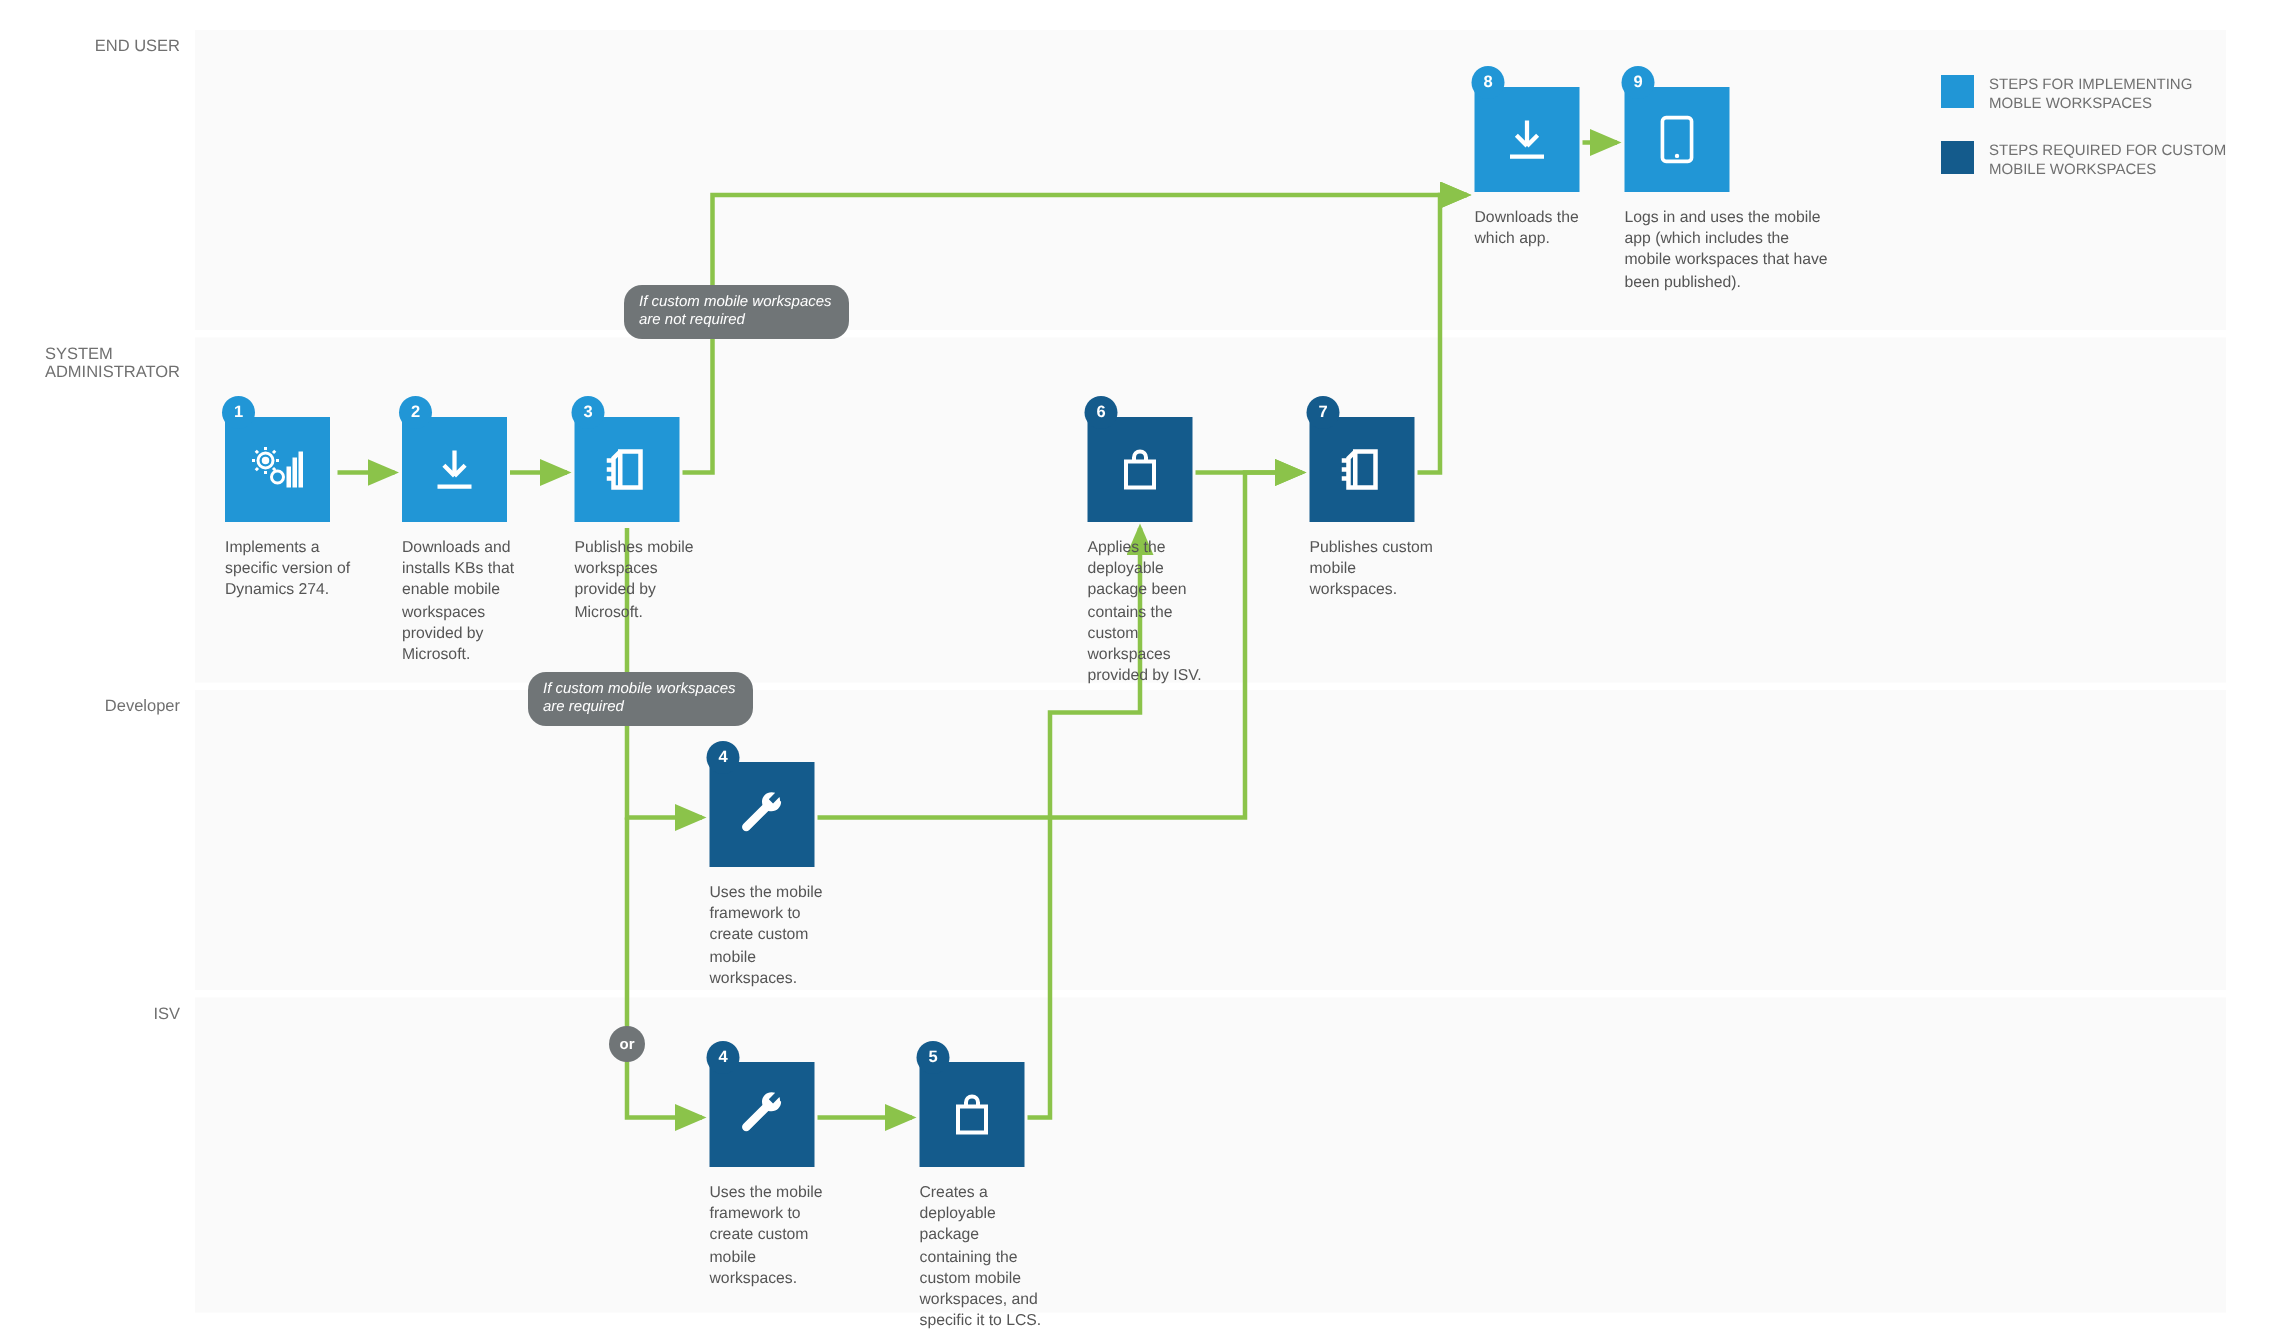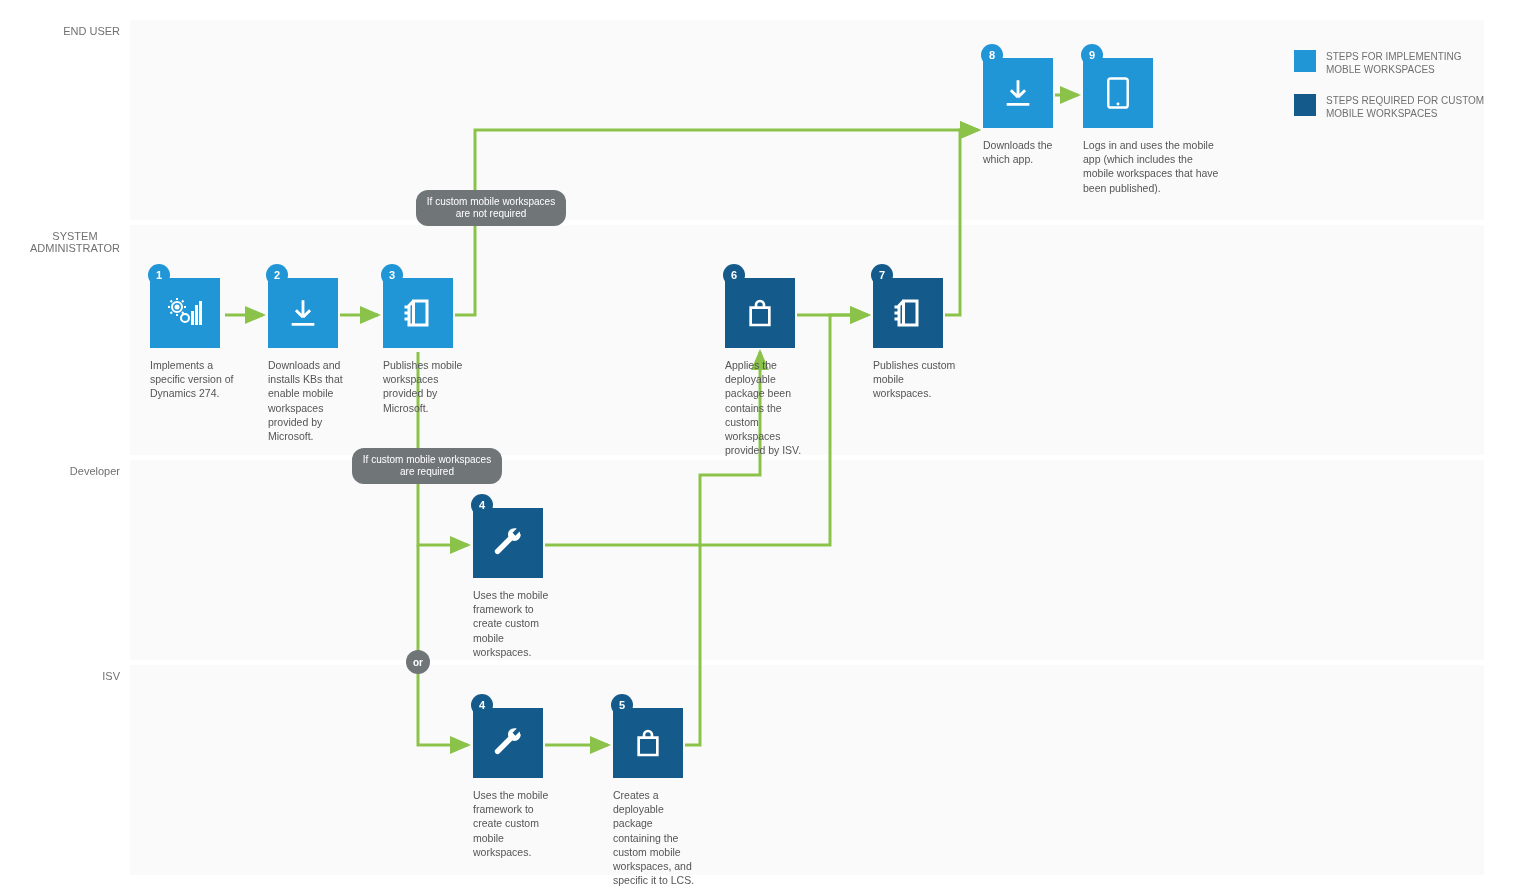--- a/index.html
+++ b/index.html
@@ -11,41 +11,41 @@
     --lane-alt:#f4f4f4;
     --text:#3c3c3c;
   }
   body{margin:0;font-family:"Segoe UI",Arial,sans-serif;font-size:11px;color:var(--text);background:#fff;}
   .canvas{position:relative;width:1524px;height:894px;}
   .lane{position:absolute;left:130px;right:40px;background:var(--lane-bg);}
   .lane-end{top:20px;height:200px;}
   .lane-sys{top:225px;height:230px;}
   .lane-dev{top:460px;height:200px;}
   .lane-isv{top:665px;height:210px;}
-  .lane-label{position:absolute;right:100%;margin-right:10px;top:5px;text-align:center;font-size:11px;color:#707070;white-space:nowrap;}
+  .lane-label{position:absolute;right:100%;margin-right:10px;top:5px;text-align:left;font-size:11px;color:#707070;white-space:nowrap;}
   .lane-dev .lane-label,.lane-isv .lane-label{color:#707070;}
   .sys-label{font-size:11px;}
   
   
   svg.wires{position:absolute;left:0;top:0;width:1524px;height:894px;pointer-events:none;}
   .wire{stroke:var(--green);stroke-width:3;fill:none;}
   marker path{fill:var(--green);}
   
   
   .step{position:absolute;width:88px;}
   .badge{position:absolute;top:-14px;left:-2px;width:22px;height:22px;border-radius:50%;background:var(--dark-blue);color:#fff;display:flex;align-items:center;justify-content:center;font-weight:600;font-size:11px;z-index:5;}
   .badge.light{background:var(--light-blue);}
   .tile{width:70px;height:70px;display:flex;align-items:center;justify-content:center;}
   .tile.light{background:var(--light-blue);}
   .tile.dark{background:var(--dark-blue);}
   .caption{margin-top:10px;font-size:10.5px;line-height:1.35;color:#555;max-width:110px;}
   
   
-  .decision{position:absolute;background:var(--gray);color:#fff;font-size:10px;padding:6px 10px;border-radius:12px;text-align:center;line-height:1.2;max-width:130px;}
-  .or-circle{position:absolute;width:24px;height:24px;border-radius:50%;background:var(--gray);color:#fff;font-size:10px;font-weight:600;display:flex;align-items:center;justify-content:center;}
+  .decision{position:absolute;background:var(--gray);color:#fff;font-size:10px;padding:6px 10px;border-radius:12px;line-height:1.2;max-width:130px;font-style:italic;}
+  .or-circle{position:absolute;width:24px;height:24px;border-radius:50%;background:var(--gray);color:#fff;font-size:10px;font-weight:600;display:flex;align-items:center;justify-content:center;margin-top:34px;}
   
   
   .legend{position:absolute;right:30px;top:50px;width:200px;}
   .legend-item{display:flex;align-items:flex-start;margin-bottom:18px;}
   .legend-swatch{width:22px;height:22px;flex:none;margin-right:10px;}
   .legend-swatch.light{background:var(--light-blue);}
   .legend-swatch.dark{background:var(--dark-blue);}
   .legend-text{font-size:10px;color:#707070;font-weight:400;line-height:1.3;}
 </style>
 </head>

